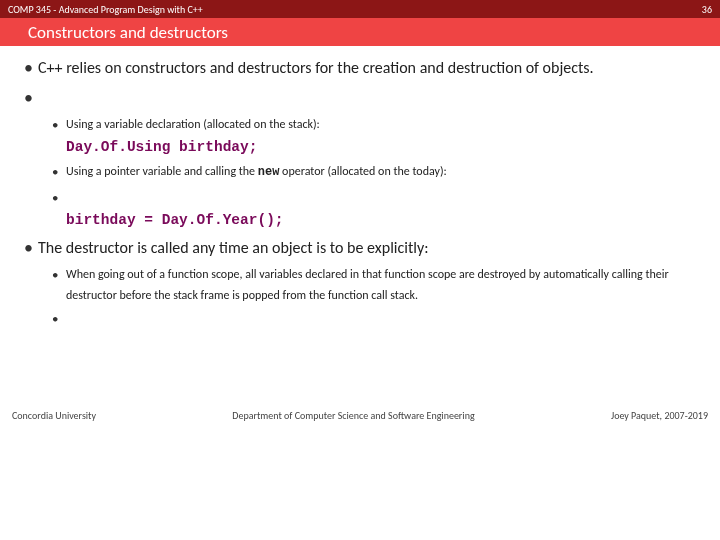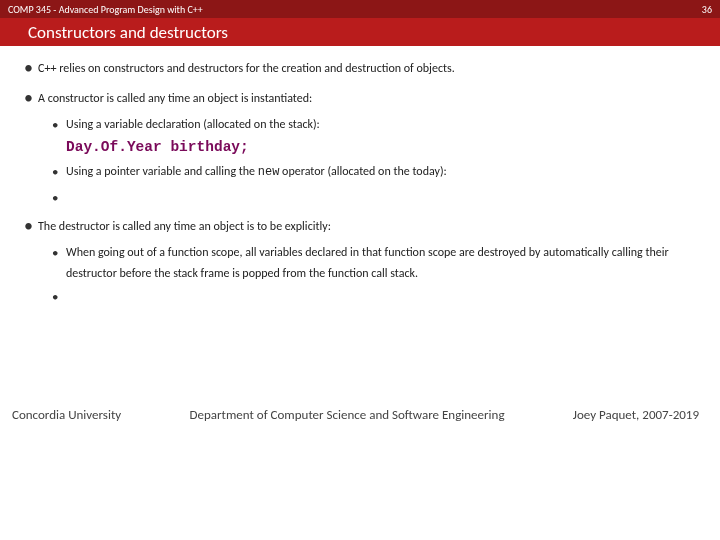--- a/index.html
+++ b/index.html
@@ -1,33 +1,33 @@
 <!DOCTYPE html>
 <html><head>
 <meta charset="utf-8">
 <style>
   * { margin: 0; padding: 0; box-sizing: border-box; }
   html, body { width: 720px; height: 540px; font-family: "Segoe UI", Calibri, Arial, sans-serif; background: #fff; }
   .slide { width: 720px; height: 430px; position: relative; display: flex; flex-direction: column; }
   .topbar { background: #8c1616; color: #fff; height: 18px; display: flex; justify-content: space-between; align-items: center; padding: 0 8px; font-size: 10px; }
-  .titlebar { background: #b91c1c; color: #fff; height: 28px; display: flex; align-items: center; padding-left: 28px; font-size: 17px; font-weight: 300; }
+  .titlebar { background: #ef4444; color: #fff; height: 28px; display: flex; align-items: center; padding-left: 28px; font-size: 17px; font-weight: 300; }
   .content { flex: 1; padding: 10px 18px 0 24px; color: #222; }
   ul { list-style: none; }
   .lvl1 > li { margin-bottom: 6px; }
   .lvl1 > li > .row { display: flex; align-items: flex-start; }
   .lvl1 > li > .row > .bullet { width: 14px; flex-shrink: 0; font-size: 18px; line-height: 24px; color: #333; }
-  .lvl1 > li > .row > .text { font-size: 12px; line-height: 24px; }
+  .lvl1 > li > .row > .text { font-size: 16px; line-height: 24px; }
   .lvl2 { margin-left: 28px; margin-top: 4px; }
   .lvl2 > li { margin-bottom: 2px; }
   .lvl2 > li > .row { display: flex; align-items: flex-start; }
   .lvl2 > li > .row > .bullet { width: 14px; flex-shrink: 0; font-size: 13px; line-height: 21px; color: #333; }
   .lvl2 > li > .row > .text { font-size: 12px; line-height: 21px; }
   .code { font-family: "Courier New", monospace; font-weight: bold; color: #7a0a5a; font-size: 14.5px; margin-left: 42px; line-height: 20px; margin-bottom: 4px; }
-  .kw { font-family: "Courier New", monospace; font-weight: normal; }
-  .footer { position: absolute; bottom: 8px; left: 0; right: 9px; display: flex; justify-content: space-between; padding: 0 12px; font-size: 13px; color: #444; }
+  .kw { font-family: "Courier New", monospace; font-weight: bold; }
+  .footer { position: absolute; bottom: 8px; left: 0; right: 0; display: flex; justify-content: space-between; padding: 0 12px; font-size: 10px; color: #444; }
   .footer > div:nth-child(2) { text-align: left; }
 </style>
 </head>
 <body>
 
 <div class="slide">
 
   <div class="topbar">
     <span>COMP 345 - Advanced Program Design with C++</span>
     <span>36</span>
@@ -43,51 +43,51 @@
       <li>
         <div class="row">
           <span class="bullet">•</span>
           <span class="text">C++ relies on constructors and destructors for the creation and destruction of objects.</span>
         </div>
       </li>
 
       <li>
         <div class="row">
           <span class="bullet">•</span>
-          <span class="text">A constructor is called any time an object is instantiated:</span>
         </div>
 
         <ul class="lvl2">
           <li>
             <div class="row">
               <span class="bullet">•</span>
               <span class="text">Using a variable declaration (allocated on the stack):</span>
             </div>
           </li>
         </ul>
-        <div class="code">Day.Of.Year birthday;</div>
+        <div class="code">Day.Of.Using birthday;</div>
 
         <ul class="lvl2">
           <li>
             <div class="row">
               <span class="bullet">•</span>
               <span class="text">
                 <span>Using a pointer variable and calling the </span><span class="kw">new</span><span>  operator (allocated on the today):</span>
               </span>
             </div>
           </li>
         </ul>
 
         <ul class="lvl2">
           <li>
             <div class="row">
               <span class="bullet">•</span>
             </div>
           </li>
         </ul>
+        <div class="code">birthday = Day.Of.Year();</div>
       </li>
 
       <li>
         <div class="row">
           <span class="bullet">•</span>
           <span class="text">The destructor is called any time an object is to be explicitly:</span>
         </div>
 
         <ul class="lvl2">
           <li>

